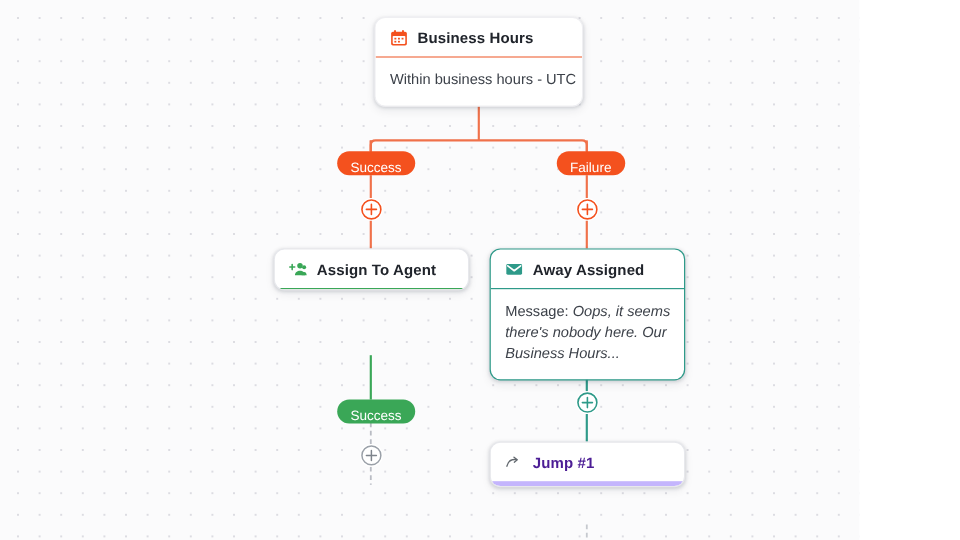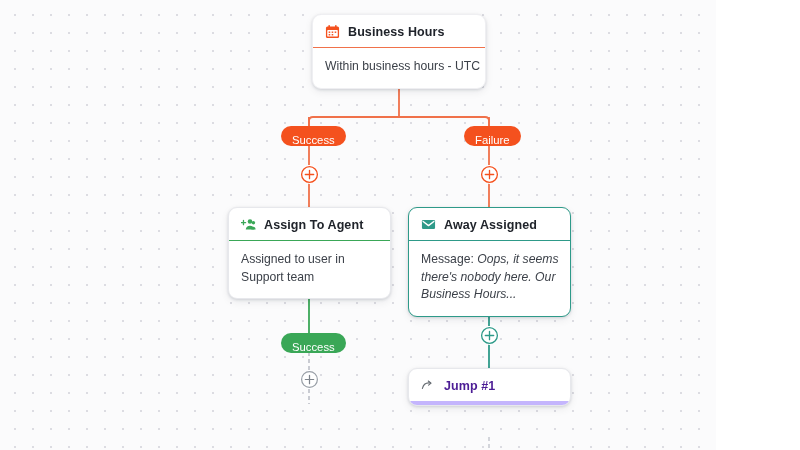--- a/index.html
+++ b/index.html
@@ -163,21 +163,20 @@
         <svg class="ico" viewBox="0 0 17 16" xmlns="http://www.w3.org/2000/svg">
           <circle cx="10.2" cy="4.6" r="2.6" fill="#3aa757"></circle>
           <path d="M5.4 13.6 c0-2.7 2.2-4.3 4.8-4.3 s4.8 1.6 4.8 4.3 z" fill="#3aa757"></path>
           <circle cx="14.1" cy="6" r="1.9" fill="#3aa757"></circle>
           <path d="M11.7 13.6 c0-2 1.1-3.1 2.4-3.1 s2.4 1.1 2.4 3.1 z" fill="#3aa757"></path>
           <path d="M2.2 3.4 L2.2 8.2 M-0.2 5.8 L4.6 5.8" stroke="#3aa757" stroke-width="1.5" stroke-linecap="round" transform="translate(0.6,0)"></path>
         </svg>
       </span>
       <span>Assign To Agent</span>
     </div>
-    <div class="card-body">Assigned to user in Support team</div>
   </div>
 
   <div class="card card-away" style="left:408px; top:207px; width:163px;">
     <div class="card-head">
       <span>
         <svg class="ico" viewBox="0 0 16 16" xmlns="http://www.w3.org/2000/svg">
           <rect x="1" y="3.2" width="14" height="9.6" rx="1.3" fill="#2e9a89"></rect>
           <path d="M2.3 4.8 L8 9.2 L13.7 4.8" fill="none" stroke="#ffffff" stroke-width="1.5" stroke-linecap="round" stroke-linejoin="round"></path>
         </svg>
       </span>

